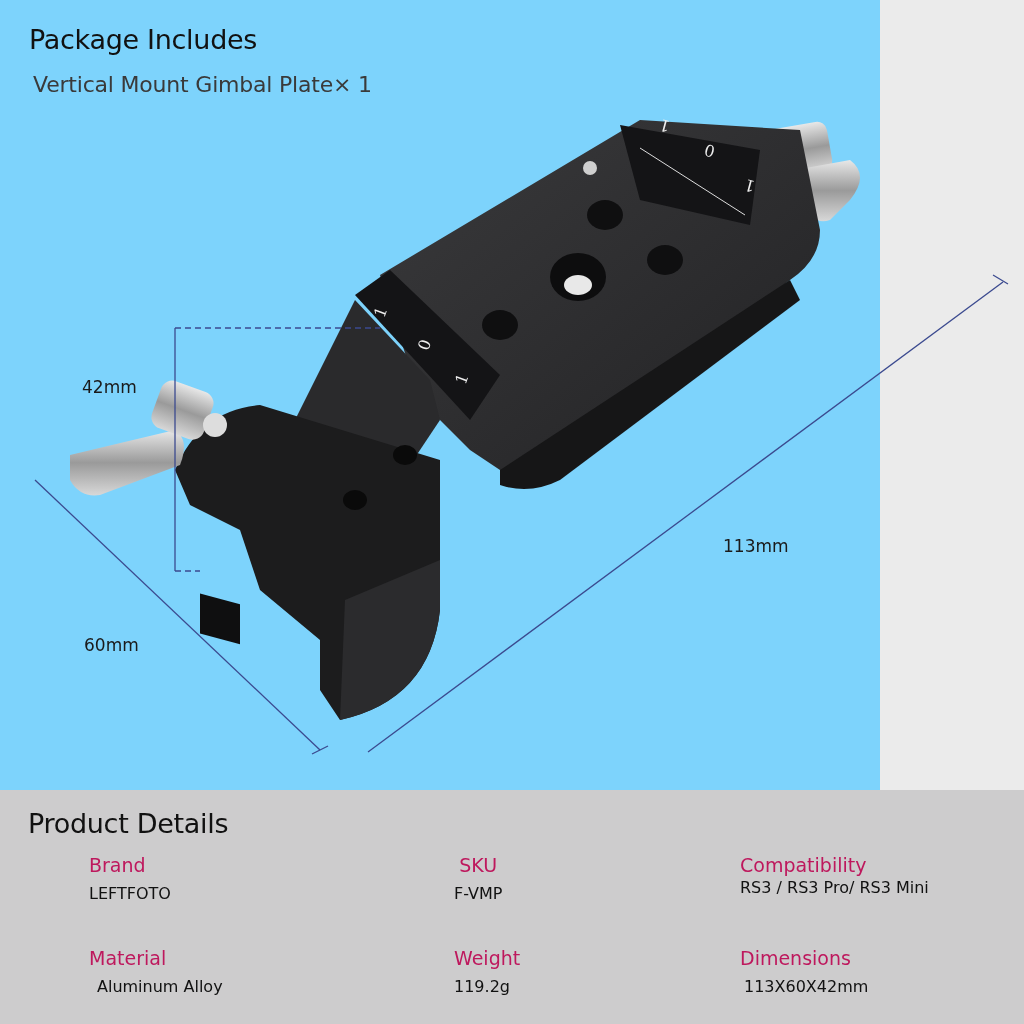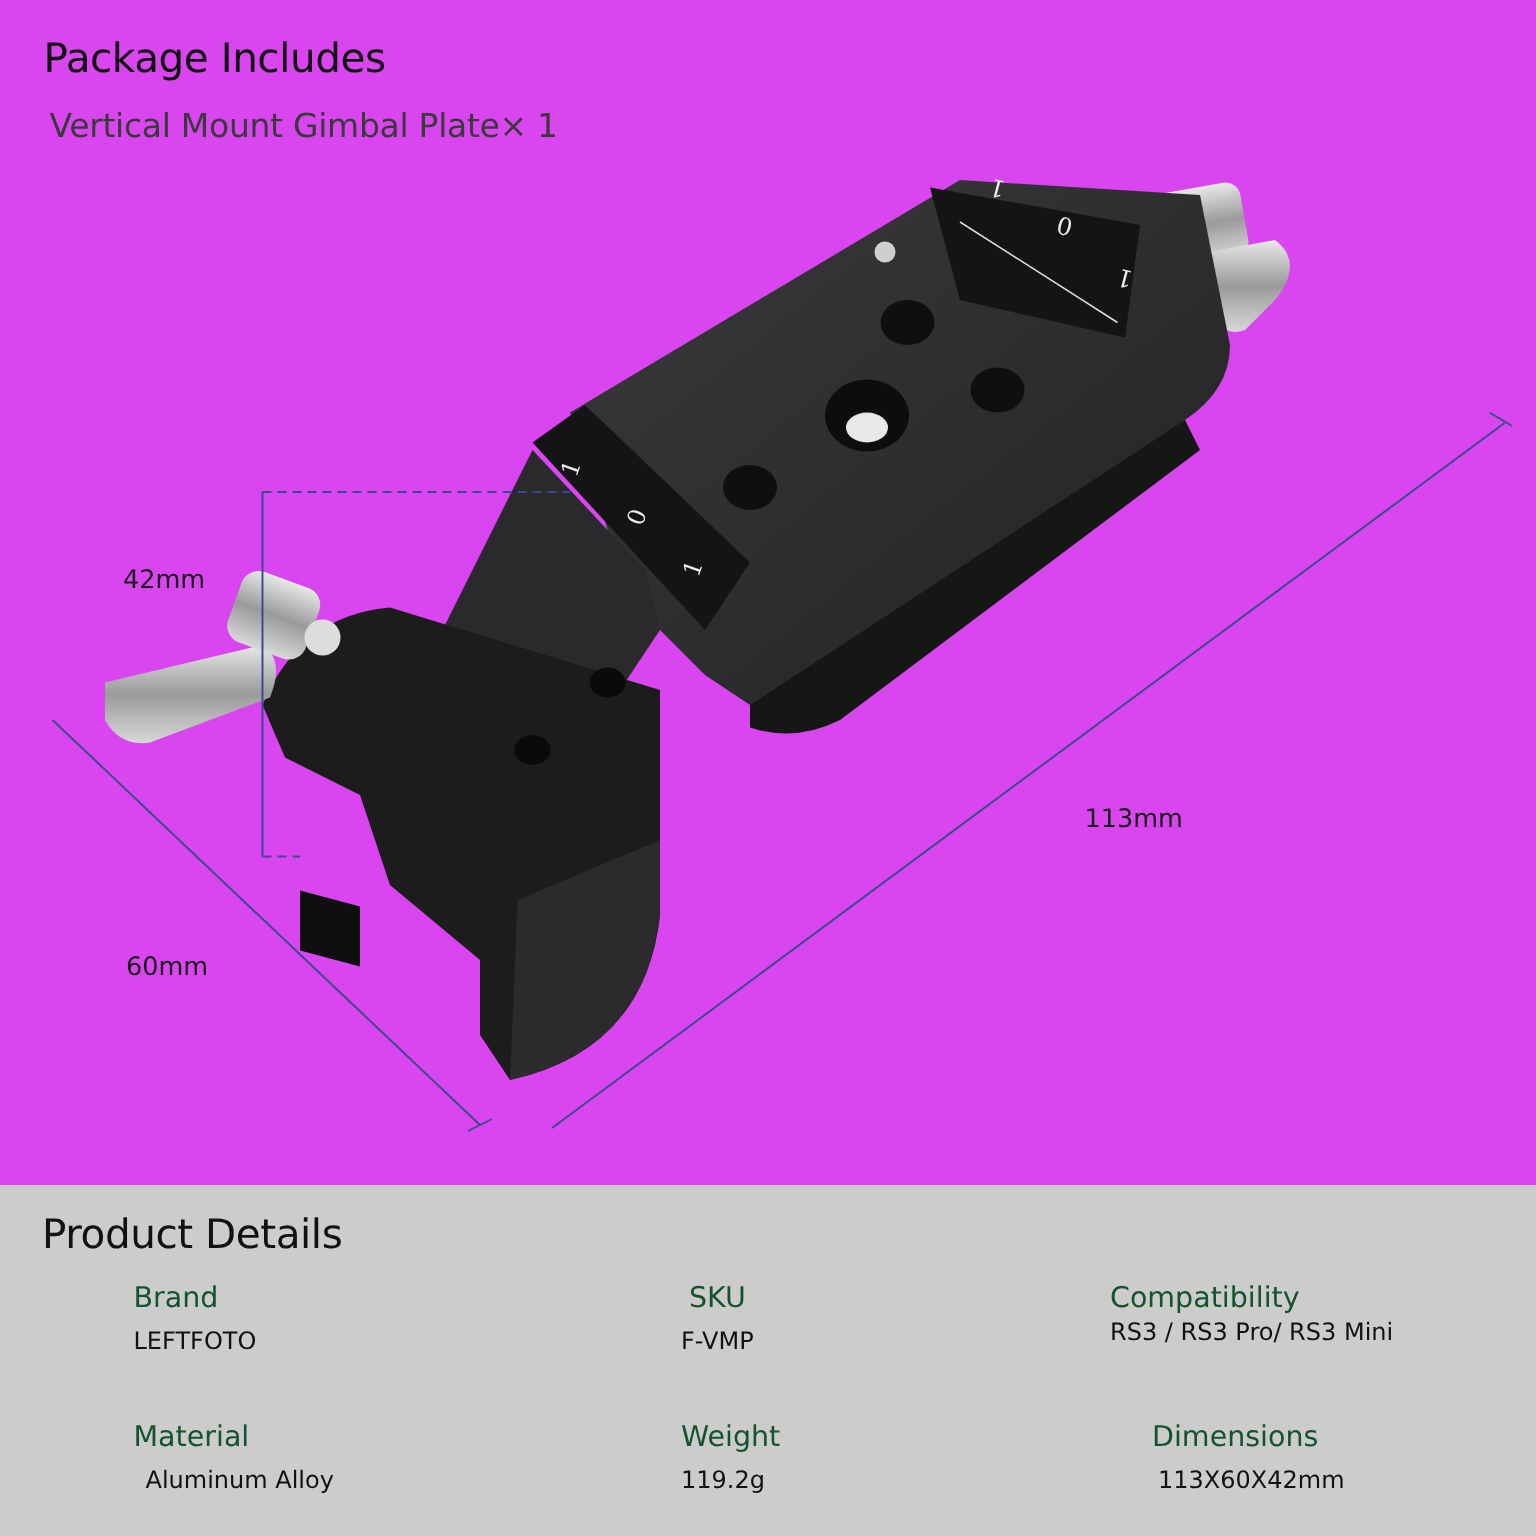--- a/index.html
+++ b/index.html
@@ -1,26 +1,26 @@
 <!DOCTYPE html>
 <html><head>
 <meta charset="utf-8">
 <style>
   * { box-sizing: border-box; margin: 0; padding: 0; }
   html, body { width: 1024px; height: 1024px; overflow: hidden; }
   body { position: relative; background: #ebebeb; font-family: "DejaVu Sans", "Liberation Sans", sans-serif; color: #111; }
-  .top { position: absolute; left: 0; top: 0; width: 1024px; height: 790px; background: #d946ef; }
+  .top { position: absolute; left: 0; top: 0; width: 880px; height: 790px; background: #7dd3fc; }
   .pkg-title { position: absolute; left: 29px; top: 24px; font-size: 27px; color: #111; letter-spacing: -0.3px; }
   .pkg-item { position: absolute; left: 33px; top: 72px; font-size: 22px; color: #3a3a3a; letter-spacing: -0.2px; }
   .dim { position: absolute; font-size: 17px; color: #1a1a1a; }
   .product { position: absolute; left: 0; top: 0; width: 1024px; height: 790px; }
   .bottom { position: absolute; left: 0; top: 790px; width: 1024px; height: 274px; background: #cdcccd; }
   .pd-title { position: absolute; left: 28px; top: 18px; font-size: 27px; color: #111; letter-spacing: -0.3px; }
   .cell { position: absolute; }
-  .cell .lbl { font-size: 19px; color: #14532d; }
+  .cell .lbl { font-size: 19px; color: #be185d; }
   .cell .val { font-size: 16px; color: #111; margin-top: 6px; line-height: 24px; }
 </style>
 </head>
 <body>
 
 <div class="top">
   <div class="pkg-title">Package Includes</div>
   <div class="pkg-item">Vertical Mount Gimbal Plate× 1</div>
 
   <svg class="product" viewBox="0 0 1024 790" width="1024" height="790">
@@ -119,17 +119,17 @@
   </div>
 
   <div class="cell" style="left:89px; top:157px;">
     <div class="lbl">Material</div>
     <div class="val" style="padding-left:8px;">Aluminum Alloy</div>
   </div>
   <div class="cell" style="left:454px; top:157px;">
     <div class="lbl">Weight</div>
     <div class="val">119.2g</div>
   </div>
-  <div class="cell" style="left:740px; top:157px;margin-left:28px;">
+  <div class="cell" style="left:740px; top:157px;">
     <div class="lbl">Dimensions</div>
     <div class="val" style="padding-left:4px;">113X60X42mm</div>
   </div>
 </div>
 
 </body></html>

